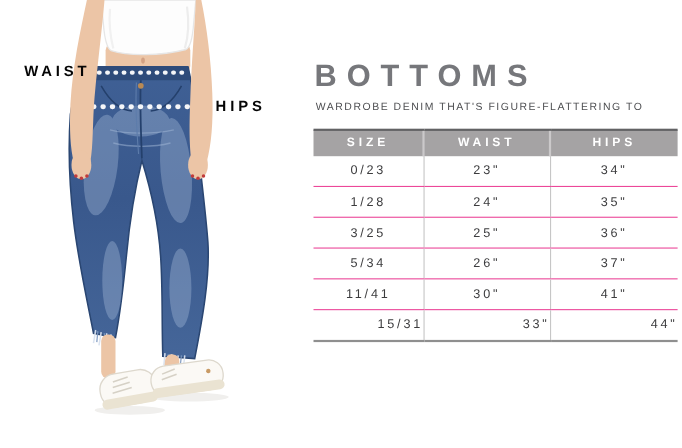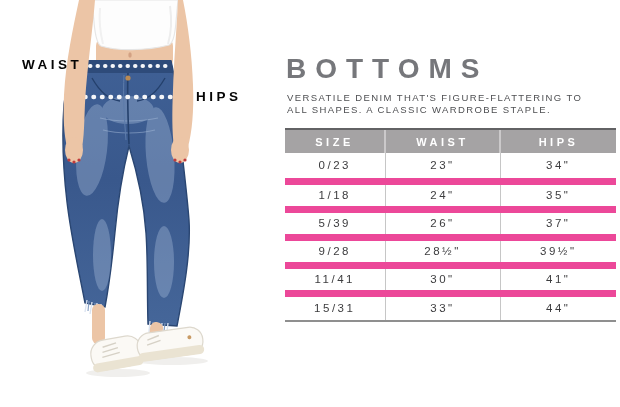--- a/index.html
+++ b/index.html
@@ -82,27 +82,28 @@
     border-left: 2px solid #cbc9ca;
   }
   table.size-chart tbody td {
     font-size: 11.5px;
     font-weight: normal;
     letter-spacing: 2.5px;
     color: #3c3c3e;
     text-align: center;
     height: 28px;
     padding: 0;
-    border-bottom: 7px solid #ec4899;
+    border-bottom: 1px solid #ec4899;
   }
   table.size-chart tbody td + td {
     border-left: 1px solid #c6c6c6;
   }
   table.size-chart tbody tr:last-child td {
     border-bottom: 2px solid #8f8f8f;
+    text-align: right;
   }
 </style>
 </head>
 <body>
 
 <div class="page">
 
   <div class="figure-area">
     <svg width="280" height="407" viewBox="0 0 280 407" xmlns="http://www.w3.org/2000/svg">
       <defs>
@@ -235,22 +236,21 @@
       </g>
     </svg>
 
     <div class="measure-label waist">WAIST</div>
     <div class="measure-label hips">HIPS</div>
   </div>
 
   <div class="content">
     <h1 class="title">BOTTOMS</h1>
     <div class="subtitle">
-      <p>VERSATILE DENIM THAT'S FIGURE-FLATTERING TO</p>
-      <p>ALL SHAPES. A CLASSIC WARDROBE STAPLE.</p>
+      <p>WARDROBE DENIM THAT'S FIGURE-FLATTERING TO</p>
     </div>
 
     <table class="size-chart">
       <colgroup>
           <col class="c1">
           <col class="c2">
           <col class="c3">
         </colgroup>
       <thead>
         <tr>
@@ -259,33 +259,33 @@
           <th>HIPS</th>
         </tr>
       </thead>
       <tbody>
         <tr>
           <td>0/23</td>
           <td>23"</td>
           <td>34"</td>
         </tr>
         <tr>
-          <td>1/18</td>
+          <td>1/28</td>
           <td>24"</td>
           <td>35"</td>
         </tr>
         <tr>
-          <td>5/39</td>
+          <td>3/25</td>
+          <td>25"</td>
+          <td>36"</td>
+        </tr>
+        <tr>
+          <td>5/34</td>
           <td>26"</td>
           <td>37"</td>
-        </tr>
-        <tr>
-          <td>9/28</td>
-          <td>28½"</td>
-          <td>39½"</td>
         </tr>
         <tr>
           <td>11/41</td>
           <td>30"</td>
           <td>41"</td>
         </tr>
         <tr>
           <td>15/31</td>
           <td>33"</td>
           <td>44"</td>

